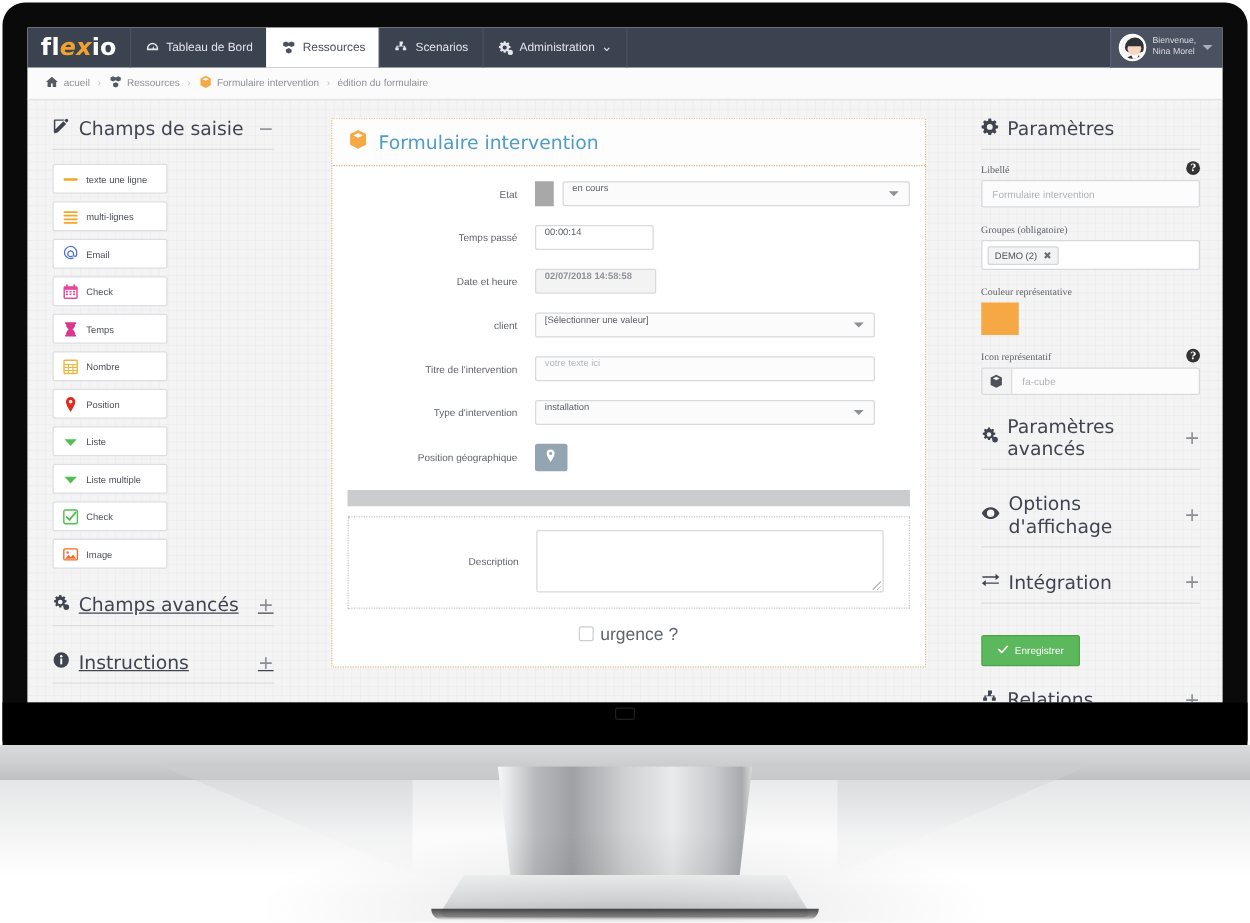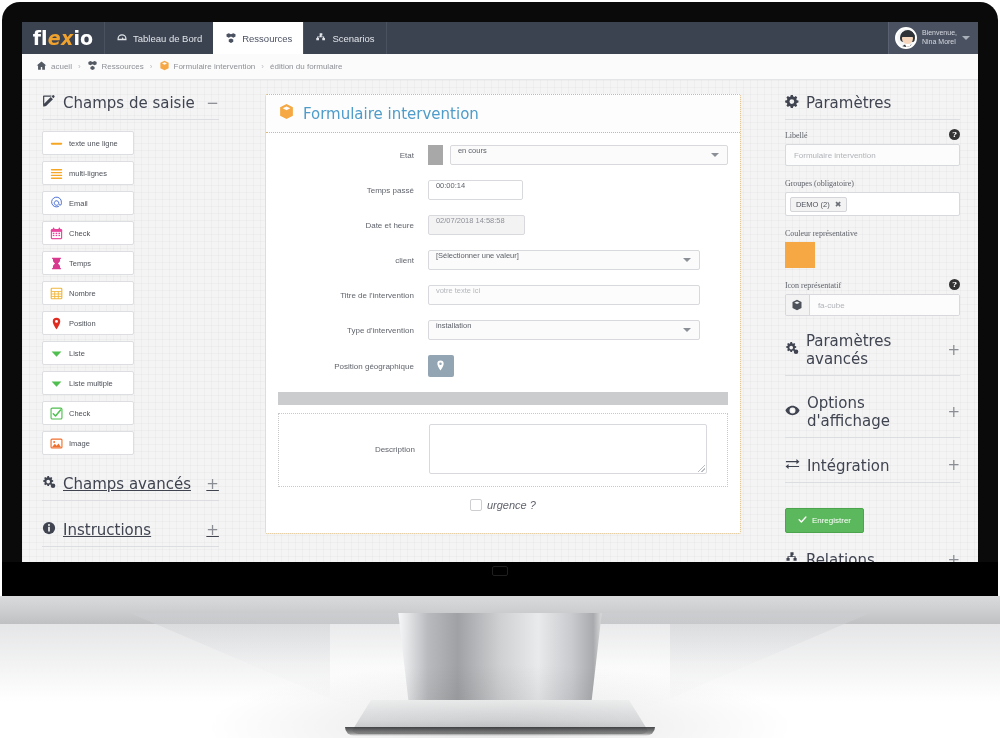--- a/index.html
+++ b/index.html
@@ -174,21 +174,21 @@
   .inp.grey { background:#f3f3f4; color:#8d9096; }
   .sel {
     position:relative; background:#fbfbfb; border:1px solid #d7d9dc;
   }
   .sel .car { position:absolute; right:8px; top:50%; transform:translateY(-50%);
     width:0;height:0;border-left:4px solid transparent;border-right:4px solid transparent;
     border-top:4px solid #8b8f96; }
   .w-full { width:278px; }
   .w-mid  { width:272px; }
   .w-sm   { width:95px; }
-  .w-md   { width:97px; }
+  .w-md   { width:97px;font-weight:bold; }
   .geo-btn {
     width:26px; height:22px; background:#93a5b3; border-radius:2px;
     display:flex; align-items:center; justify-content:center; cursor:pointer;
   }
   .gray-bar { height:13px; background:#cbcccd; margin:3px 0 8px 0; }
   .dash-zone { border:1px dotted #c6c8cb; padding:10px 0 12px 0; }
   .txtarea {
     width:278px; height:50px; border:1px solid #d7d9dc; background:#fff; border-radius:2px;
     position:relative;
   }
@@ -268,20 +268,30 @@
 
       <div class="nav-tab">
         <span>
           <svg width="12" height="12" viewBox="0 0 16 16">
               <path fill="currentColor" d="M6.2 1.5h3.6v3H8.8v1.6h3.4V8h1.1v3h-3.6V8h1.1V6.9H4.2V8h1.1v3H1.7V8h1.1V6.1h3.4V4.5H6.2v-3z"></path>
             </svg>
         </span>
         <span>Scenarios</span>
       </div>
 
+      <div class="nav-tab">
+        <span>
+          <svg width="13" height="13" viewBox="0 0 16 16">
+              <path fill="currentColor" d="M6.2 1.2 5.9 2.6l-1 .4-1.2-.8-1.3 1.3.8 1.2-.4 1-1.4.3v1.8l1.4.3.4 1-.8 1.2 1.3 1.3 1.2-.8 1 .4.3 1.4h1.8l.3-1.4 1-.4 1.2.8 1.3-1.3-.8-1.2.4-1 1.4-.3V6l-1.4-.3-.4-1 .8-1.2-1.3-1.3-1.2.8-1-.4-.3-1.4H6.2zM7.1 5.4a2.1 2.1 0 1 1 0 4.2 2.1 2.1 0 0 1 0-4.2z"></path>
+              <circle fill="currentColor" cx="12.6" cy="12.2" r="2.6"></circle>
+            </svg>
+        </span>
+        <span>Administration</span>
+        <span style="font-size:11px;line-height:0;">⌄</span>
+      </div>
 
       <div class="nav-spacer"></div>
 
       <div class="user-box">
         <div class="avatar">
           <div class="hair"></div>
             <div class="face"></div>
             <div class="bangs"></div>
           <div class="body"></div>
             <div class="collar"></div>
@@ -581,21 +591,21 @@
                 <div class="fctl">
                   <div class="txtarea">
                     <span class="grip"></span>
                   </div>
                 </div>
               </div>
             </div>
 
             <div class="urg-row">
               <div class="cbox"></div>
-              <span style="font-size:11px;color:#60646c;font-style:italic;">urgence ?</span>
+              <span style="font-size:14px;color:#60646c;">urgence ?</span>
             </div>
 
           </div>
         </div>
       </div>
 
       <div class="col-right">
 
         <div class="sect-head">
           <span>

